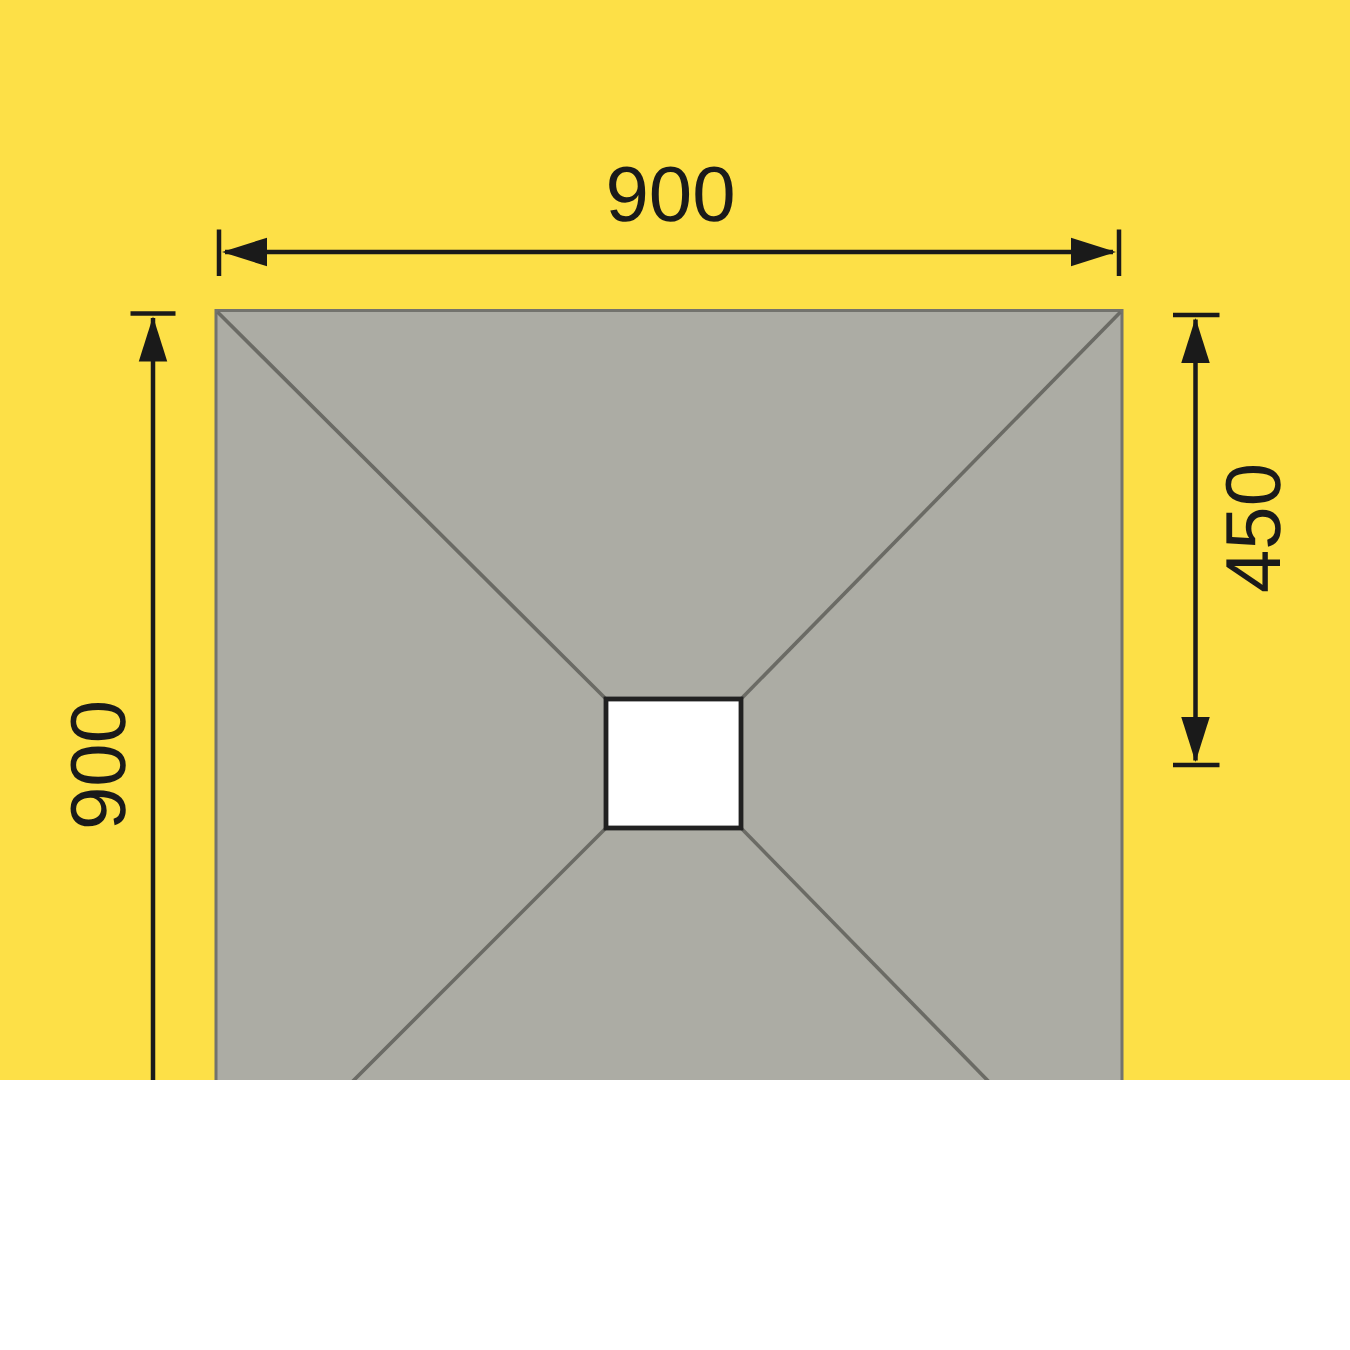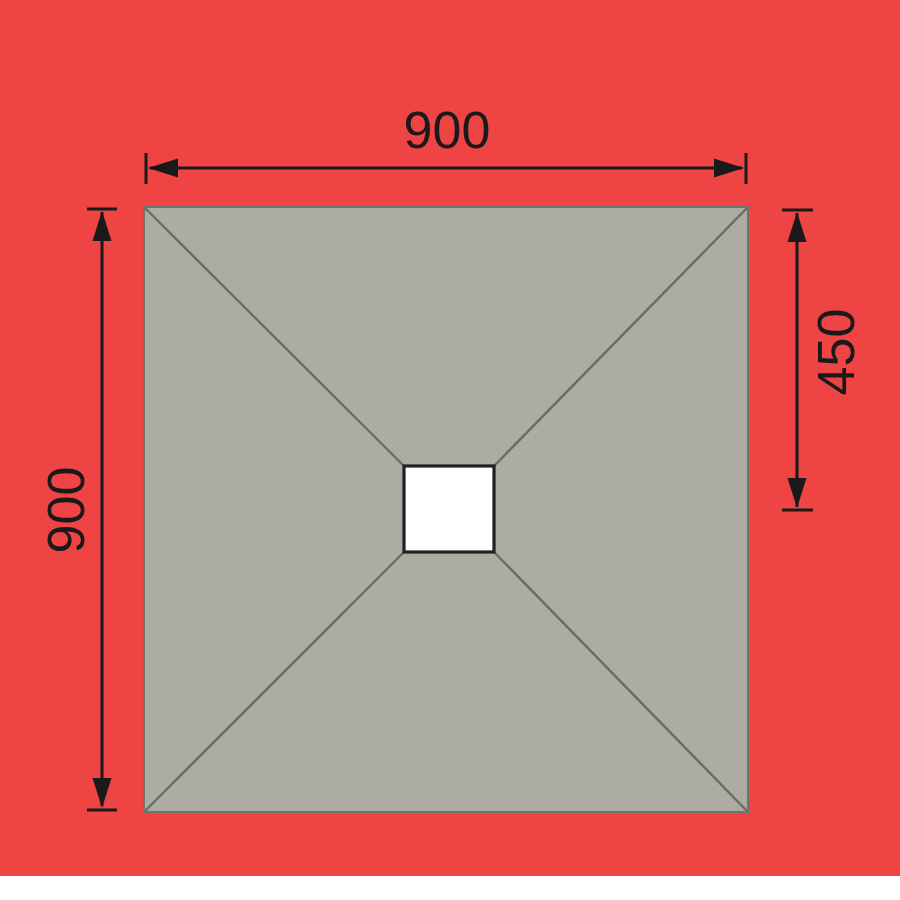--- a/index.html
+++ b/index.html
@@ -4,22 +4,22 @@
 <style>
   html, body {
     margin: 0;
     padding: 0;
     background: #ffffff;
     font-family: "Liberation Sans", sans-serif;
   }
   .canvas {
     position: relative;
     width: 900px;
-    height: 876px;
-    background: #ef4444;
+    height: 720px;
+    background: #fde047;
     overflow: hidden;
   }
   .drawing {
     position: absolute;
     left: 0;
     top: 0;
   }
   .dim-label {
     position: absolute;
     font-size: 52px;

